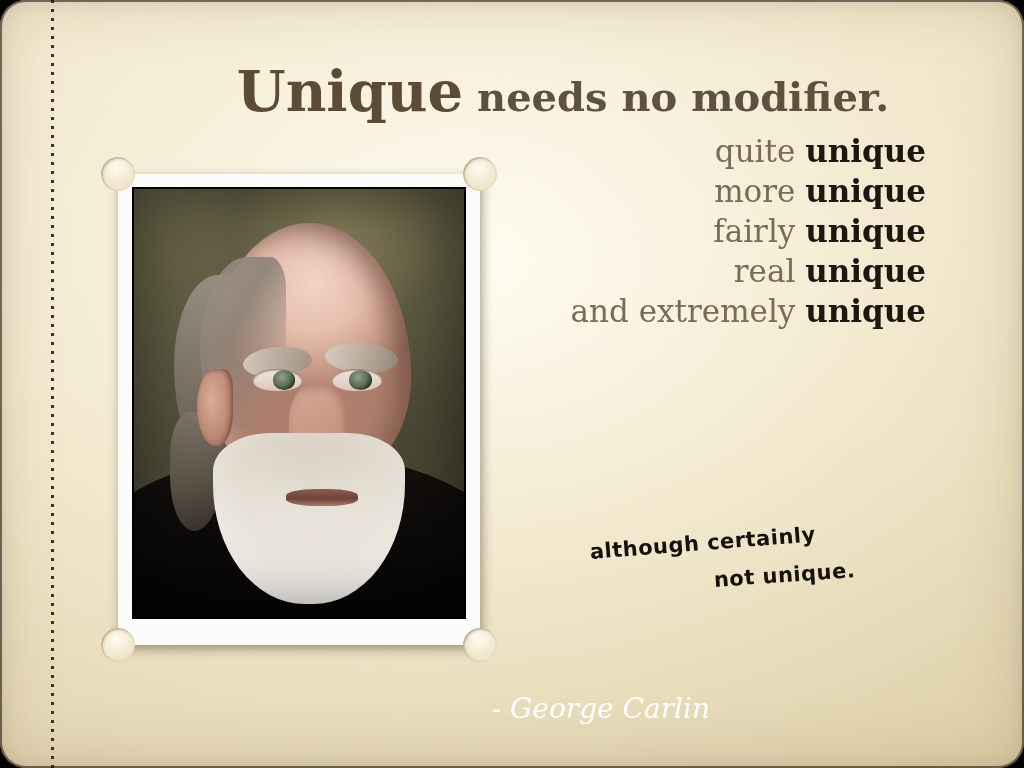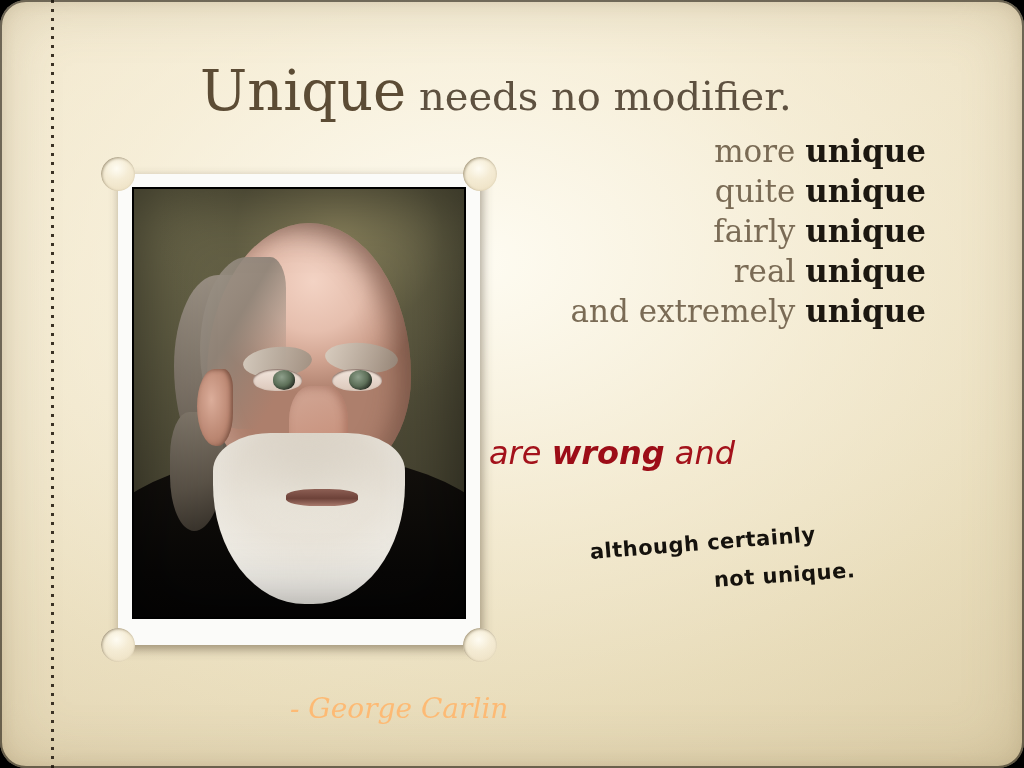--- a/index.html
+++ b/index.html
@@ -223,23 +223,24 @@
     position: absolute; left: 0; top: 0; right: 0; bottom: 0;
     box-shadow: inset 0 0 70px rgba(0,0,0,.55);
   }
 
   
   #headline {
     position: absolute;
     left: 200px;
     top: 62px;
     width: 726px;
-    text-align: left;
+    text-align: center;
     white-space: nowrap;
     line-height: 1.04;
+    font-weight: bold;
   }
   .h-unique {
     font-family: "DejaVu Serif", serif;
     font-size: 56px;
     color: #5c4c35;
     letter-spacing: 0px;
   }
   .h-rest {
     font-family: "DejaVu Serif", serif;
     font-size: 40px;
@@ -304,25 +305,25 @@
     transform: rotate(-4deg);
     transform-origin: left center;
   }
 
   
   #attribution {
     position: absolute;
     left: 290px;
     top: 692px;
     width: 420px;
-    text-align: left;
+    text-align: right;
     font-family: "DejaVu Serif", serif;
     font-style: italic;
     font-size: 28px;
-    color: #fdba74;
+    color: #ffffff;
     white-space: nowrap;
   }
 </style>
 </head>
 <body>
 
 <div id="slide">
 
   <div id="paper"></div>
   <div id="grain"></div>
@@ -360,40 +361,37 @@
       </div>
     </div>
   </div>
 
   <div id="headline">
     <span class="h-unique">Unique</span><span class="h-rest"> needs no modifier.</span>
   </div>
 
   <div id="modifiers">
     <div class="mod-row">
+      <span class="mod-adv">quite </span><span class="mod-word">unique</span>
+    </div>
+    <div class="mod-row">
       <span class="mod-adv">more </span><span class="mod-word">unique</span>
-    </div>
-    <div class="mod-row">
-      <span class="mod-adv">quite </span><span class="mod-word">unique</span>
     </div>
     <div class="mod-row">
       <span class="mod-adv">fairly </span><span class="mod-word">unique</span>
     </div>
     <div class="mod-row">
       <span class="mod-adv">real </span><span class="mod-word">unique</span>
     </div>
     <div class="mod-row">
       <span class="mod-adv">and extremely </span><span class="mod-word">unique</span>
     </div>
   </div>
 
   <div id="statement">
-    <div>
-      <span>are </span><span class="em">wrong</span><span> and</span>
-    </div>
   </div>
 
   <div id="note">
     <span class="nline1">although certainly</span>
     <span class="nline2">not unique.</span>
   </div>
 
   <div id="attribution">- George Carlin</div>
 
   <div id="edge"></div>

